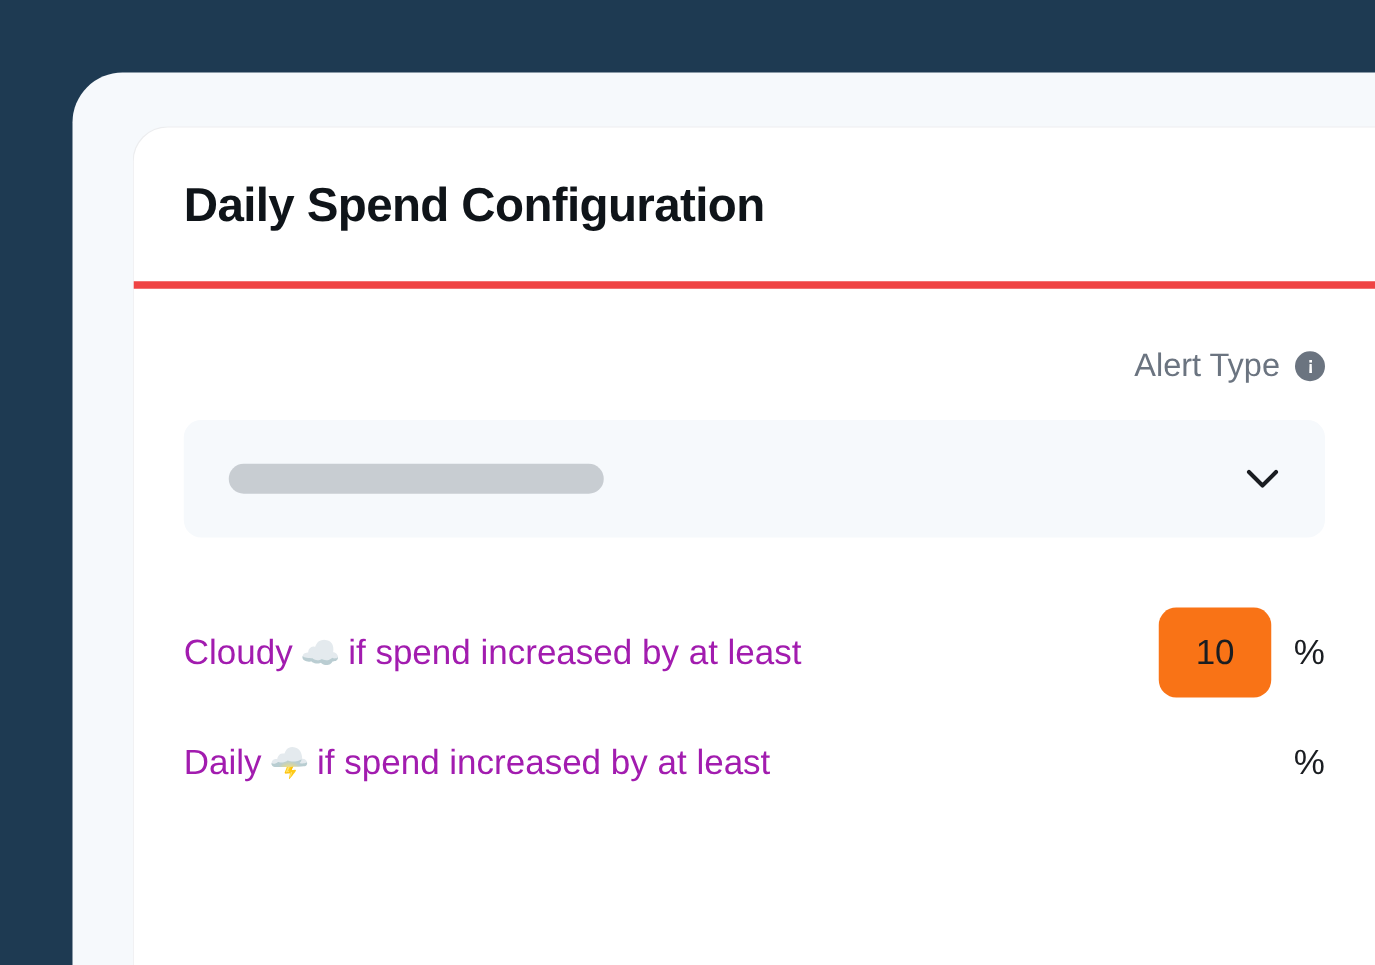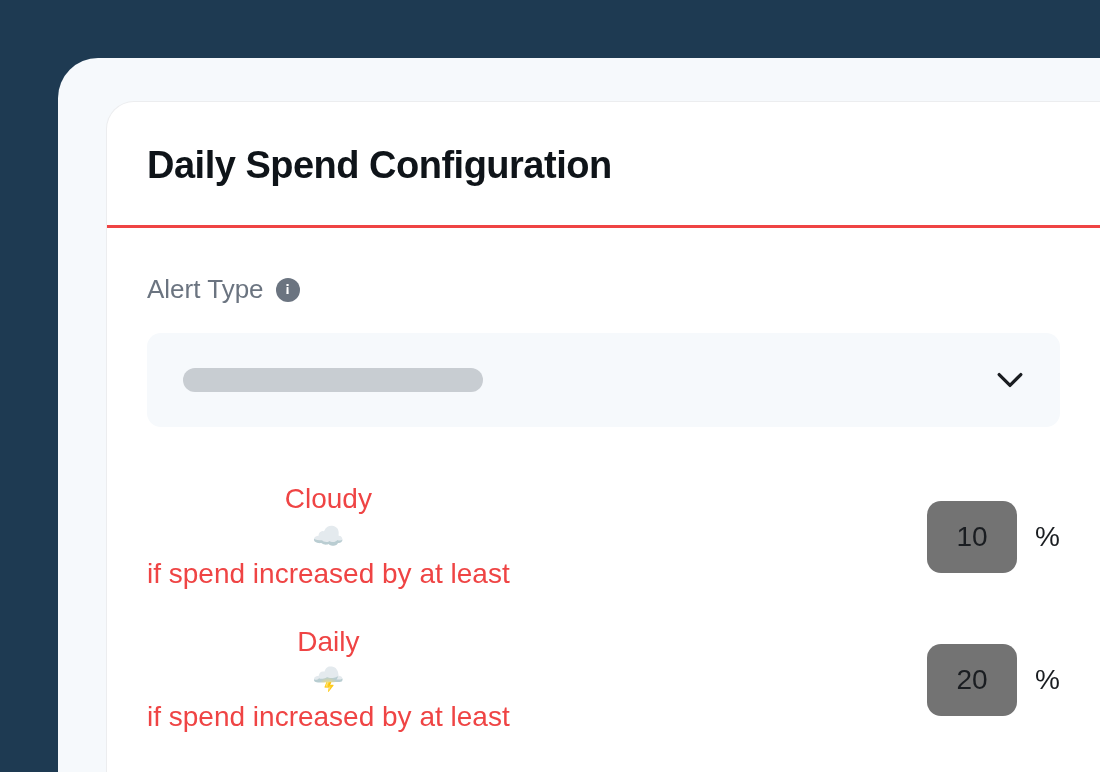--- a/index.html
+++ b/index.html
@@ -31,36 +31,37 @@
       right: 0;
       bottom: 0;
       background: #ffffff;
       border-radius: 28px 0 0 0;
       border: 1px solid #ecedef;
       border-right: none;
       border-bottom: none;
     }
     .card-header {
       padding: 42px 40px 38px 40px;
-      border-bottom: 3px solid #ef4444;
+      border-bottom: 6px solid #ef4444;
     }
     .card-title {
       font-size: 38px;
       font-weight: 800;
       color: #0f1419;
       letter-spacing: -0.5px;
     }
     .card-body {
       padding: 46px 40px 0 40px;
     }
     .section-label-row {
       display: flex;
       align-items: center;
       gap: 12px;
       margin-bottom: 28px;
+      justify-content: flex-end;
     }
     .section-label {
       font-size: 26px;
       font-weight: 400;
       color: #6b7480;
     }
     .info-icon {
       width: 24px;
       height: 24px;
       border-radius: 50%;
@@ -105,33 +106,32 @@
     }
     .threshold-row {
       display: flex;
       align-items: center;
       justify-content: space-between;
       margin-bottom: 36px;
     }
     .threshold-text {
       font-size: 28px;
       font-weight: 400;
-      color: #ef4444;
+      color: #a21caf;
       display: flex;
       align-items: center;
       gap: 6px;
-      flex-direction: column;
     }
     .threshold-right {
       display: flex;
       align-items: center;
       gap: 18px;
     }
     .value-box {
-      background: #737373;
+      background: #f97316;
       border-radius: 14px;
       width: 90px;
       height: 72px;
       display: flex;
       align-items: center;
       justify-content: center;
       font-size: 28px;
       font-weight: 400;
       color: #1a1d21;
     }
@@ -181,20 +181,19 @@
         </div>
       </div>
 
       <div class="threshold-row">
         <div class="threshold-text">
           <span>Daily</span>
           <span class="weather-emoji">🌩️</span>
           <span>if spend increased by at least</span>
         </div>
         <div class="threshold-right">
-          <div class="value-box">20</div>
           <span class="percent-sign">%</span>
         </div>
       </div>
 
     </div>
   </div>
 </div>
 
 </body></html>

